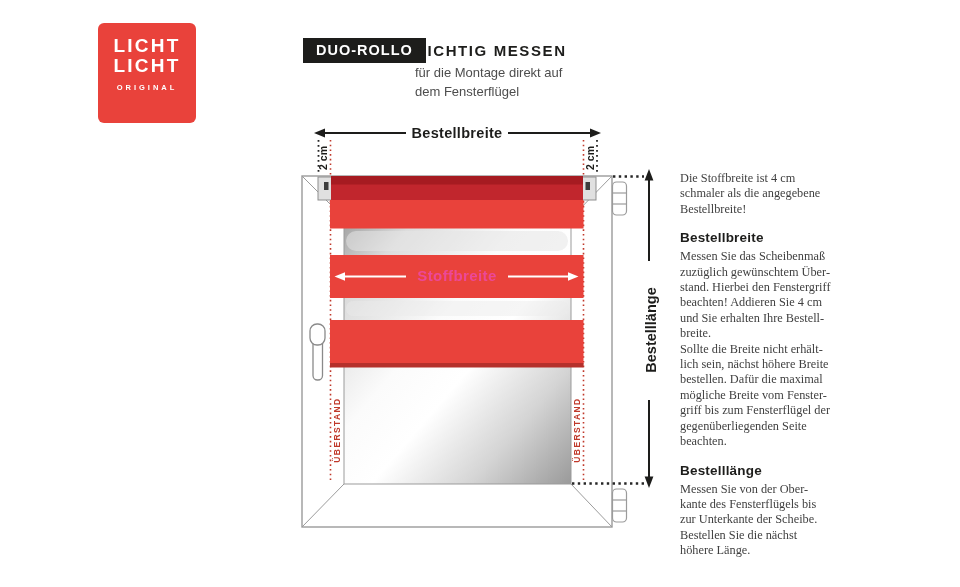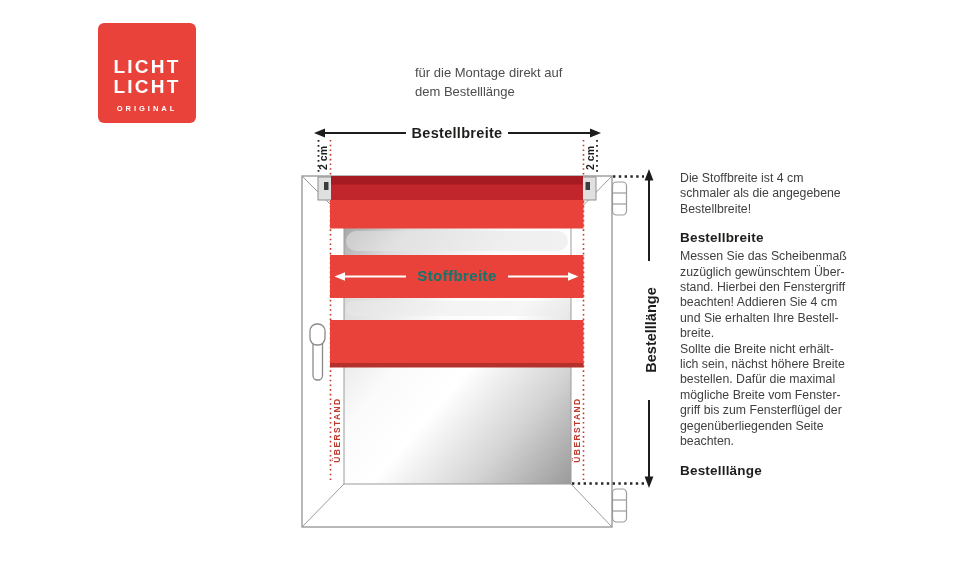--- a/index.html
+++ b/index.html
@@ -1,70 +1,72 @@
 <!DOCTYPE html>
 <html><head>
 <meta charset="utf-8">
 <style>
   * { margin:0; padding:0; box-sizing:border-box; }
   body { background:#fff; font-family:"Liberation Sans", sans-serif; }
   .stage { position:relative; width:960px; height:587px; background:#ffffff; overflow:hidden; }
 
   
   .logo { position:absolute; left:98px; top:23px; width:98px; height:100px;
-          background:#e9423b; border-radius:6px; text-align:center; padding-top:34px; }
+          background:#e9423b; border-radius:6px; text-align:center; padding-top:13px; }
   .logo .word { color:#fff; font-size:19px; font-weight:bold; letter-spacing:2.2px; line-height:20px; display:block; }
   .logo .sub { color:#fff; font-size:7.5px; font-weight:600; letter-spacing:3px; margin-top:7px; display:block;text-align:center; }
 
   
   .badge { position:absolute; left:303px; top:38px; height:25px; line-height:25px;
            background:#1d1d1b; color:#fff; font-size:14.5px; font-weight:bold;
            letter-spacing:1px; padding:0 13px; }
   .title { position:absolute; left:415px; top:42px; font-size:15px; font-weight:bold;
            letter-spacing:1.6px; color:#1d1d1b; }
   .subtitle { position:absolute; left:415px; top:64px; font-size:13px; color:#4d4d4d;
               line-height:18.5px; white-space:pre-line; }
 
   
   .diagram-svg { position:absolute; left:0; top:0; z-index:1; }
 
   
   .dlabel { position:absolute; z-index:2; pointer-events:none; }
   .lbl-bestellbreite { left:397px; top:125px; width:120px; text-align:center;
                        font-size:14.5px; font-weight:bold; letter-spacing:.3px; color:#1d1d1b; }
   .lbl-stoffbreite { left:397px; top:267px; width:120px; text-align:center;
-                     font-size:15px; font-weight:bold; letter-spacing:.4px; color:#0f766e; }
+                     font-size:15px; font-weight:bold; letter-spacing:.4px; color:#ec4899; }
   .rot { display:flex; align-items:center; justify-content:center; transform:rotate(-90deg); white-space:nowrap; }
   .lbl-2cm-left  { left:305px; top:140px; width:36px; height:36px; font-size:10.5px; font-weight:bold; color:#1d1d1b; }
   .lbl-2cm-right { left:572px; top:140px; width:36px; height:36px; font-size:10.5px; font-weight:bold; color:#1d1d1b; }
   .lbl-bestelllaenge { left:589px; top:268px; width:124px; height:124px;
                        font-size:14.5px; font-weight:bold; color:#1d1d1b; }
   .lbl-ueberstand-left  { left:297px; top:389px; width:80px; height:82px;
                           font-size:8.5px; font-weight:bold; letter-spacing:1.4px; color:#c0392b; }
   .lbl-ueberstand-right { left:537px; top:389px; width:80px; height:82px;
                           font-size:8.5px; font-weight:bold; letter-spacing:1.4px; color:#c0392b; }
 
   
   .info-col { position:absolute; left:680px; top:171px; width:172px; z-index:2; }
   .info-col h3 { font-size:13.5px; color:#1d1d1b; letter-spacing:.2px; margin:0 0 4px 0; }
-  .info-col p  { font-size:12.3px; line-height:15.4px; color:#3f3f3f; margin:0 0 13px 0; white-space:pre-line; }
+  .info-col p  { font-size:12.3px; line-height:15.4px; color:#3f3f3f; margin:0 0 13px 0; white-space:pre-line;font-family:Liberation Serif, serif; }
 </style>
 </head>
 <body>
 
 <div class="stage">
 
   <div class="logo">
     <span class="word">LICHT</span>
     <span class="word">LICHT</span>
     <span class="sub">ORIGINAL</span>
   </div>
 
+  <div class="badge">DUO-ROLLO</div>
+  <div class="title">RICHTIG MESSEN</div>
   <div class="subtitle">für die Montage direkt auf
-dem Bestelllänge</div>
+dem Fensterflügel</div>
 
   <svg class="diagram-svg" width="960" height="587" viewBox="0 0 960 587">
     <defs>
       <linearGradient id="glassGrad" x1="0" y1="0" x2="1" y2="1">
         <stop offset="0" stop-color="#9f9f9f"></stop>
         <stop offset="0.16" stop-color="#dcdcdc"></stop>
         <stop offset="0.40" stop-color="#fbfbfb"></stop>
         <stop offset="0.56" stop-color="#ffffff"></stop>
         <stop offset="0.78" stop-color="#d4d4d4"></stop>
         <stop offset="1" stop-color="#9a9a9a"></stop>
@@ -168,15 +170,20 @@
 und Sie erhalten Ihre Bestell-
 breite.
 Sollte die Breite nicht erhält-
 lich sein, nächst höhere Breite
 bestellen. Dafür die maximal
 mögliche Breite vom Fenster-
 griff bis zum Fensterflügel der
 gegenüberliegenden Seite
 beachten.</p>
     <h3>Bestelllänge</h3>
+    <p>Messen Sie von der Ober-
+kante des Fensterflügels bis
+zur Unterkante der Scheibe.
+Bestellen Sie die nächst
+höhere Länge.</p>
   </div>
 
 </div>
 
 </body></html>

